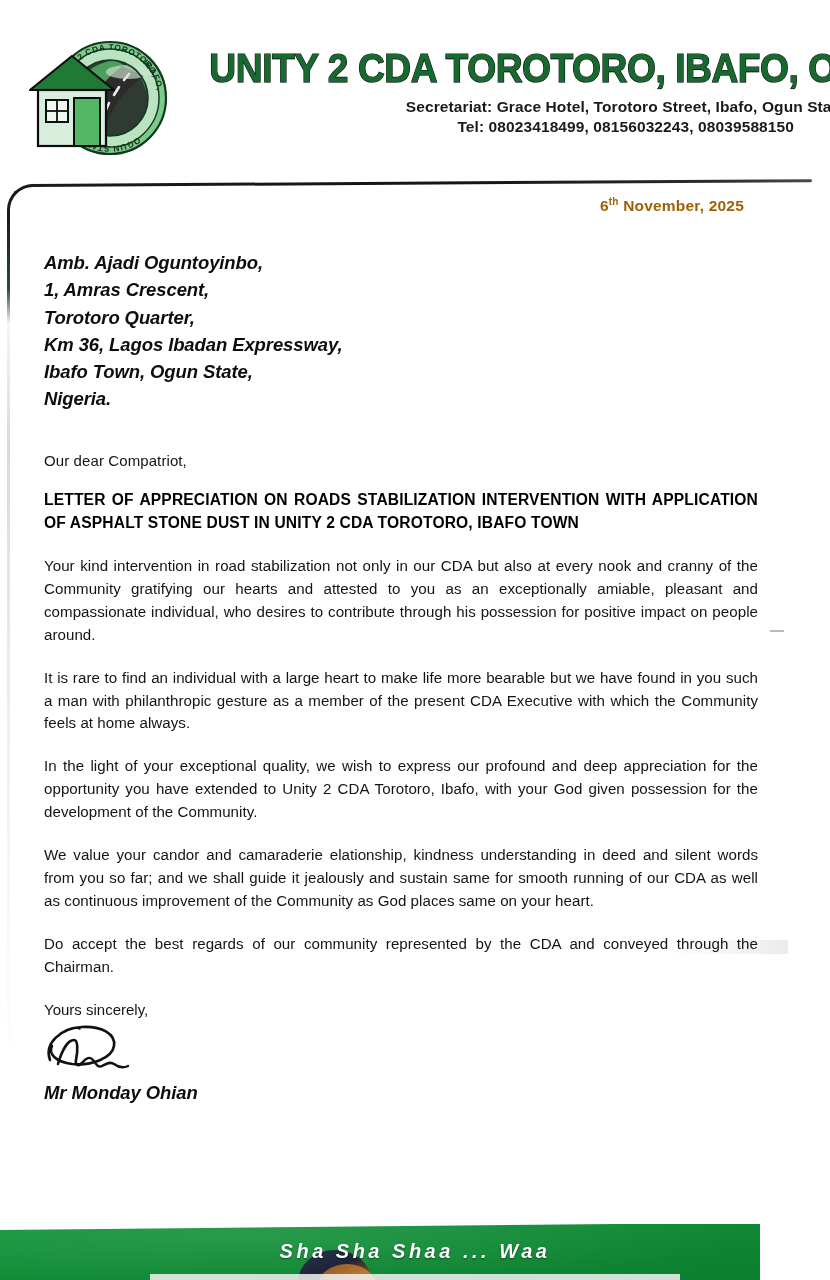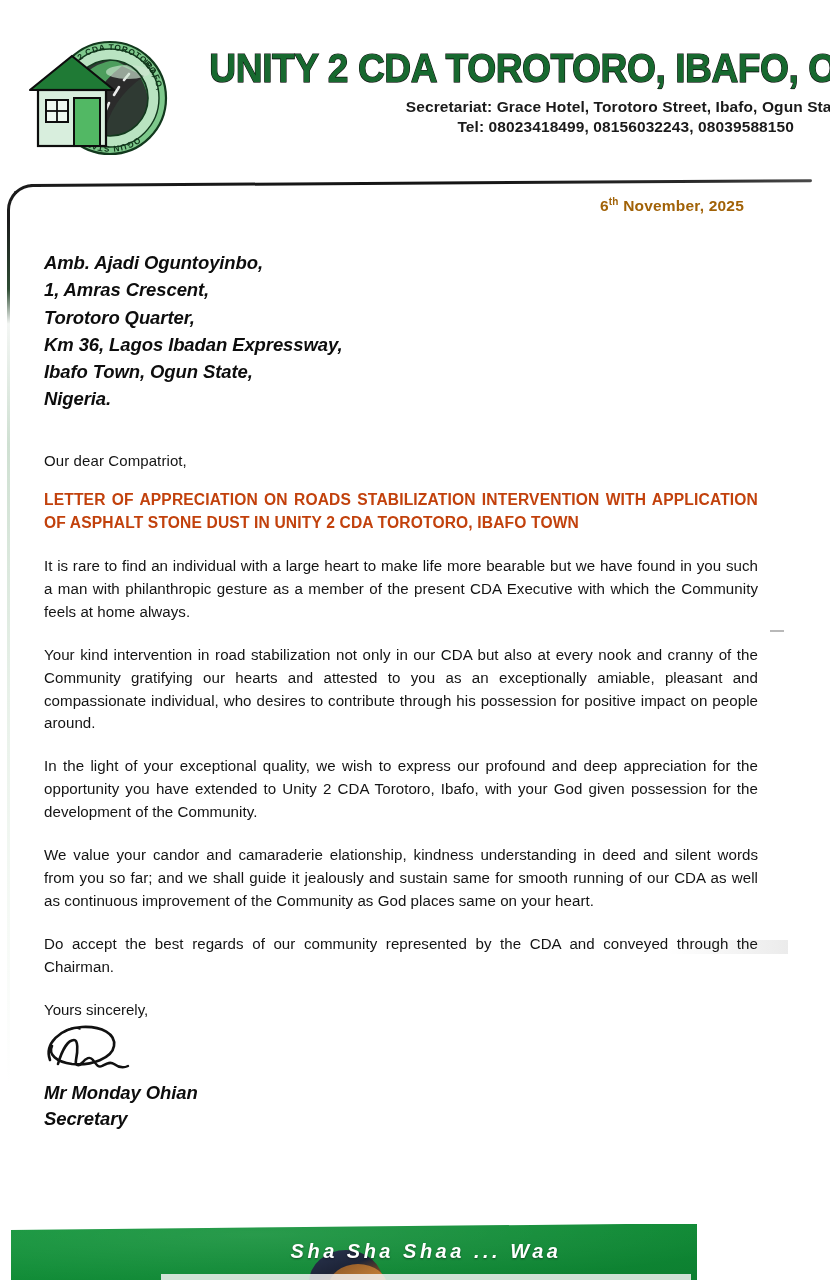--- a/index.html
+++ b/index.html
@@ -138,21 +138,21 @@
     letter-spacing: 0.1px;
   }
 
   .subject {
     margin-top: 20px;
     font-size: 15.6px;
     font-weight: bold;
     line-height: 1.46;
     text-align: justify;
     text-align-last: left;
-    color: #c2410c;
+    color: #000000;
     letter-spacing: 0.15px;
   }
 
   .para {
     margin-top: 20px;
     font-size: 15.1px;
     line-height: 1.52;
     text-align: justify;
     text-align-last: left;
     color: #141414;
@@ -179,23 +179,23 @@
     line-height: 1.42;
     color: #0d0d0d;
     margin-top: -2px;
     letter-spacing: -0.1px;
     font-style: italic;
   }
 
   
   .banner {
     position: absolute;
-    left: 11px;
+    left: 0;
     bottom: 0;
-    width: 686px;
+    width: 760px;
     height: 56px;
     overflow: hidden;
   }
   .banner-green {
     position: absolute;
     left: -10px;
     top: 6px;
     width: 860px;
     height: 70px;
     background: linear-gradient(175deg, #12943a 0%, #0f8a35 40%, #0c7a2e 100%);
@@ -363,40 +363,39 @@
       <div>Torotoro Quarter,</div>
       <div>Km 36, Lagos Ibadan Expressway,</div>
       <div>Ibafo Town, Ogun State,</div>
       <div>Nigeria.</div>
     </address>
 
     <p class="salutation">Our dear Compatriot,</p>
 
     <h2 class="subject">LETTER OF APPRECIATION ON ROADS STABILIZATION INTERVENTION WITH APPLICATION OF ASPHALT STONE DUST IN UNITY 2 CDA TOROTORO, IBAFO TOWN</h2>
 
+    <p class="para">Your kind intervention in road stabilization not only in our CDA but also at every nook and cranny of the Community gratifying our hearts and attested to you as an exceptionally amiable, pleasant and compassionate individual, who desires to contribute through his possession for positive impact on people around.</p>
     <p class="para">It is rare to find an individual with a large heart to make life more bearable but we have found in you such a man with philanthropic gesture as a member of the present CDA Executive with which the Community feels at home always.</p>
-    <p class="para">Your kind intervention in road stabilization not only in our CDA but also at every nook and cranny of the Community gratifying our hearts and attested to you as an exceptionally amiable, pleasant and compassionate individual, who desires to contribute through his possession for positive impact on people around.</p>
     <p class="para">In the light of your exceptional quality, we wish to express our profound and deep appreciation for the opportunity you have extended to Unity 2 CDA Torotoro, Ibafo, with your God given possession for the development of the Community.</p>
     <p class="para">We value your candor and camaraderie elationship, kindness understanding in deed and silent words from you so far; and we shall guide it jealously and sustain same for smooth running of our CDA as well as continuous improvement of the Community as God places same on your heart.</p>
     <p class="para">Do accept the best regards of our community represented by the CDA and conveyed through the Chairman.</p>
 
     <p class="closing">Yours sincerely,</p>
 
     <svg class="signature-svg" viewBox="0 0 150 62">
       <g fill="none" stroke="#111111" stroke-linecap="round" stroke-linejoin="round">
         <path d="M10 40 C4 24 20 8 42 7 C62 6 76 14 74 26 C72 38 52 46 32 44 C16 42 8 34 12 26" stroke-width="2.6"></path>
         <path d="M18 44 C22 30 28 20 34 20 C38 20 38 30 36 40 C35 45 38 47 42 43" stroke-width="2.6"></path>
         <path d="M42 43 C46 38 50 36 53 40 C56 44 58 48 62 46 C66 44 70 41 74 44 C78 47 82 49 88 46" stroke-width="2.4"></path>
         <path d="M24 12 C30 8 36 7 40 9" stroke-width="1.6"></path>
       </g>
     </svg>
 
     <div class="signer">
       <div>Mr Monday Ohian</div>
-      <div>Secretary</div>
     </div>
   </main>
 
   <footer class="banner">
     <div class="banner-green">
       <div class="banner-sheen"></div>
       <div class="banner-corner"></div>
     </div>
     <div class="banner-head"></div>
     <div class="banner-head2"></div>

